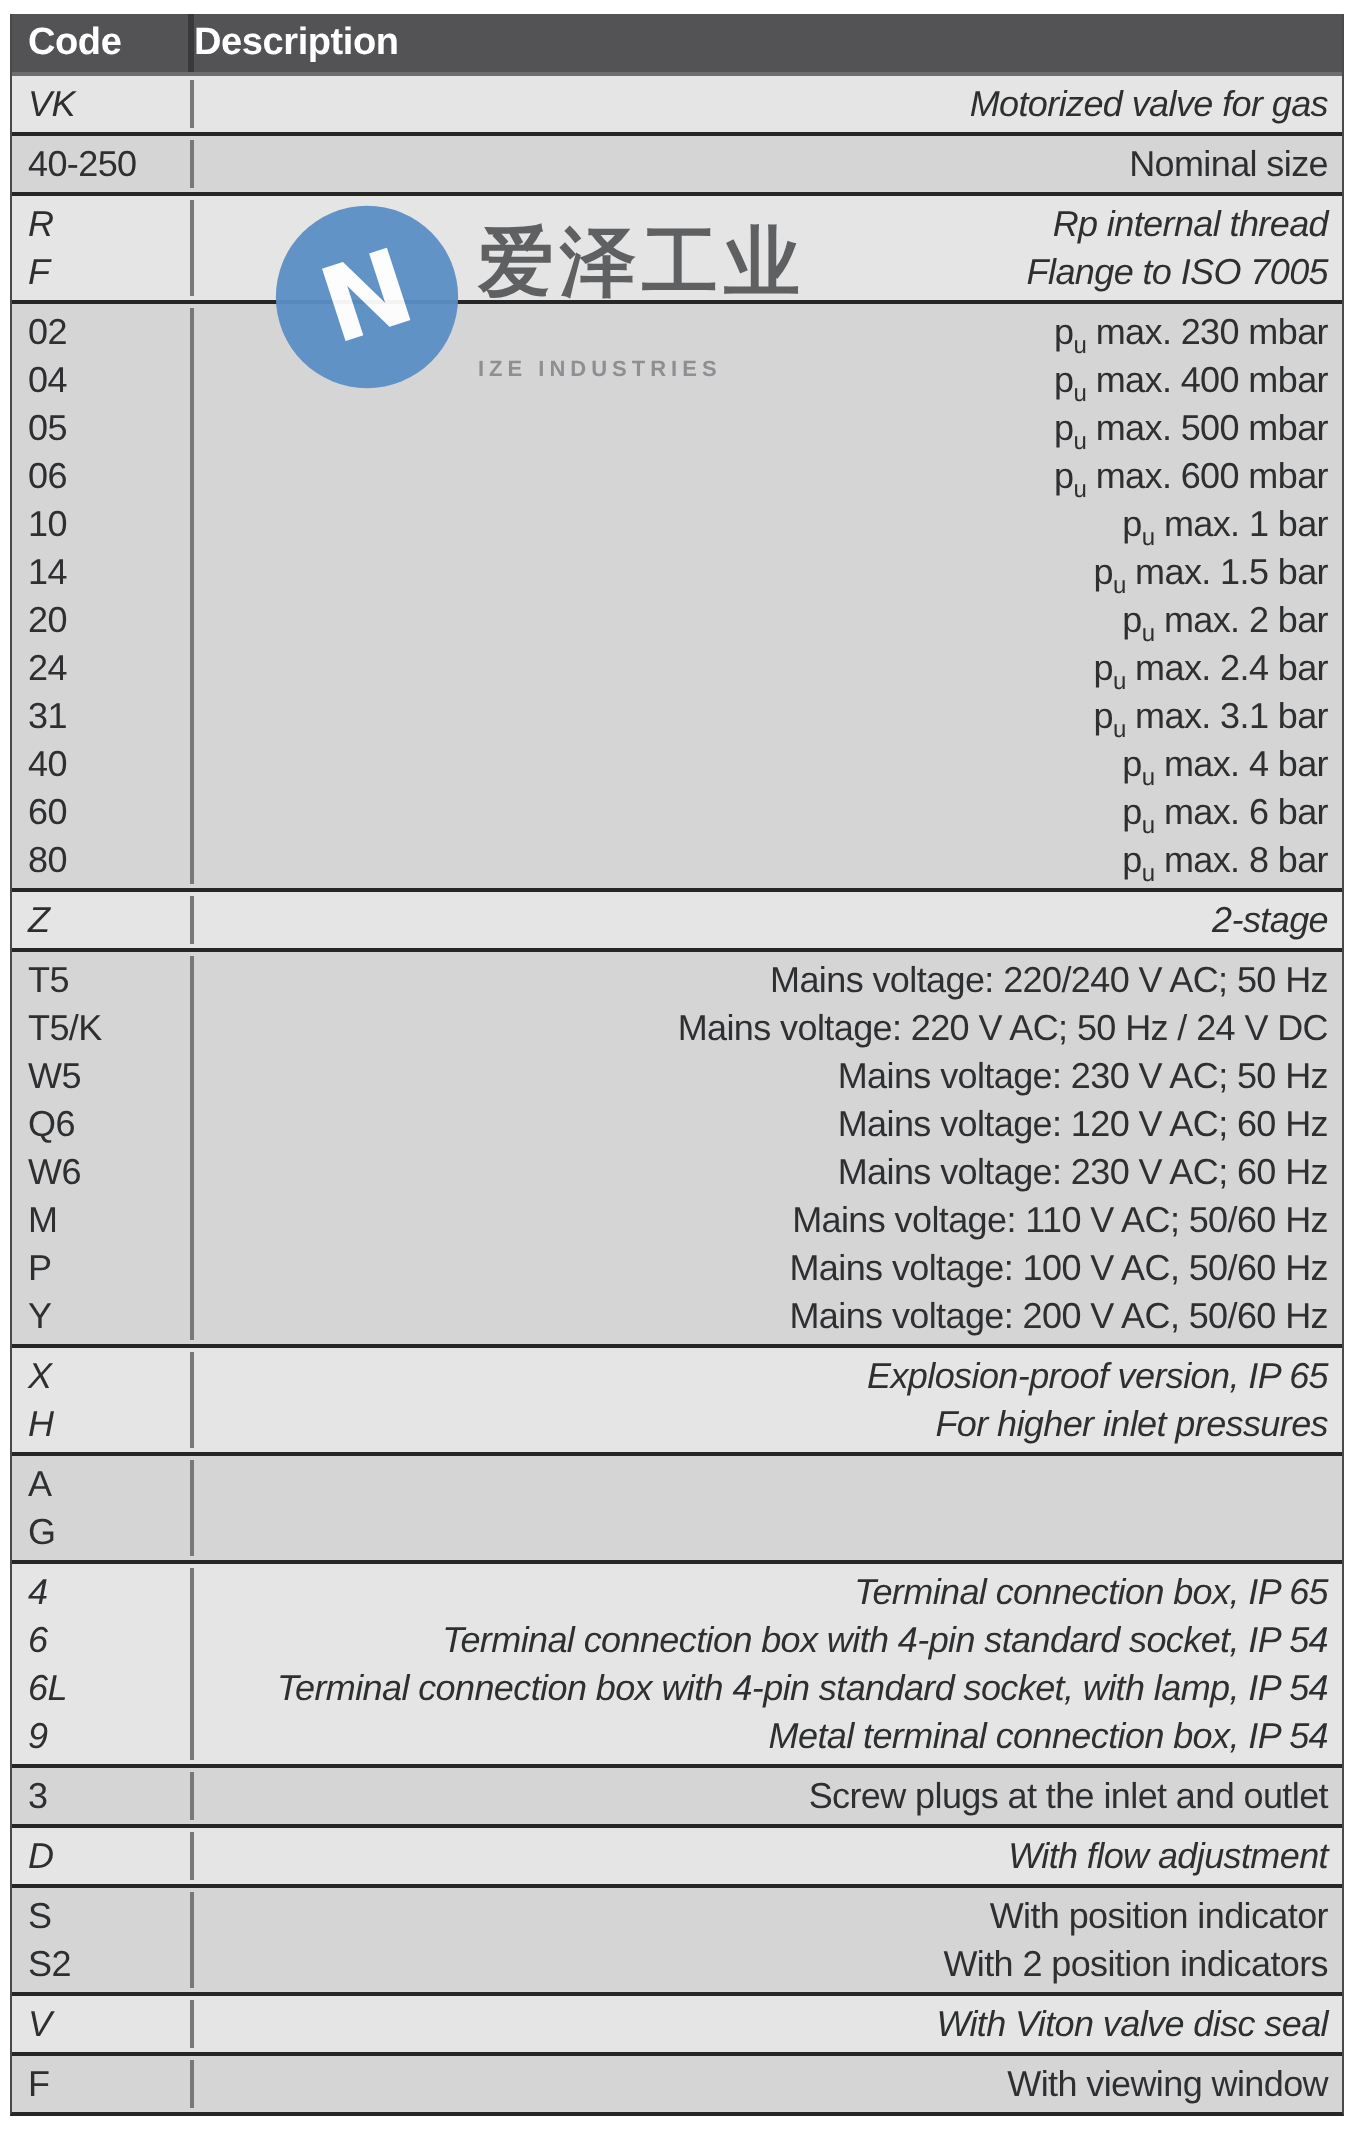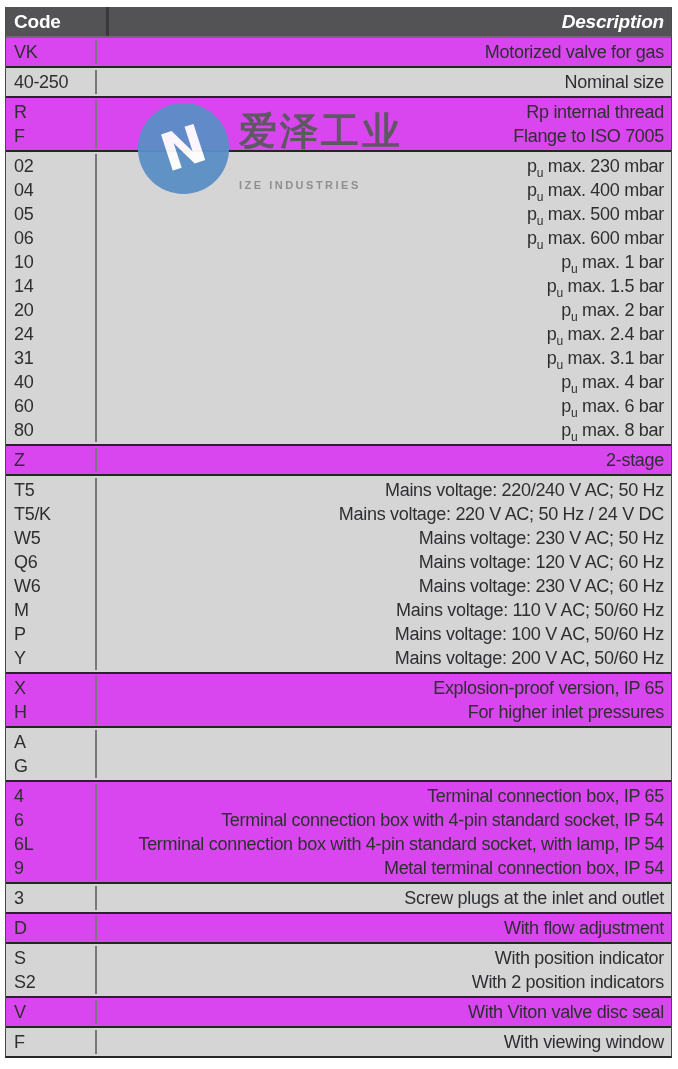--- a/index.html
+++ b/index.html
@@ -29,35 +29,35 @@
     box-sizing:border-box;
   }
   .header-row{
     display:flex;align-items:center;
     height:29px;
     background:var(--header-bg);
     color:#ffffff;font-weight:bold;font-size:19px;
     letter-spacing:-0.2px;
   }
   .header-code{
-    width:103px;box-sizing:border-box;
+    width:91px;box-sizing:border-box;
     padding-left:8px;height:100%;
     display:flex;align-items:center;
     border-right:3px solid #39393b;
   }
   .header-desc{
-    flex:1;text-align:right;padding-right:7px;font-style:italic;
+    flex:1;padding-right:7px;
   }
   .trow{
     display:flex;
     padding:2px 0;
   }
   .trow + .trow{border-top:2px solid var(--border-dark);}
   .tbody .trow:first-child{border-top:2px solid #6d6d6f;}
-  .trow.white{background:#d946ef;}
+  .trow.white{background:#e5e5e5;font-style:italic;}
   .trow.gray{background:var(--row-alt-bg);}
   .cell{box-sizing:border-box;}
   .code-cell{
     width:91px;padding-left:8px;
     border-right:2px solid var(--divider-gray);
   }
   .desc-cell{flex:1;text-align:right;padding-right:7px;}
   .line{
     line-height:24px;font-size:18px;
     letter-spacing:-0.3px;

